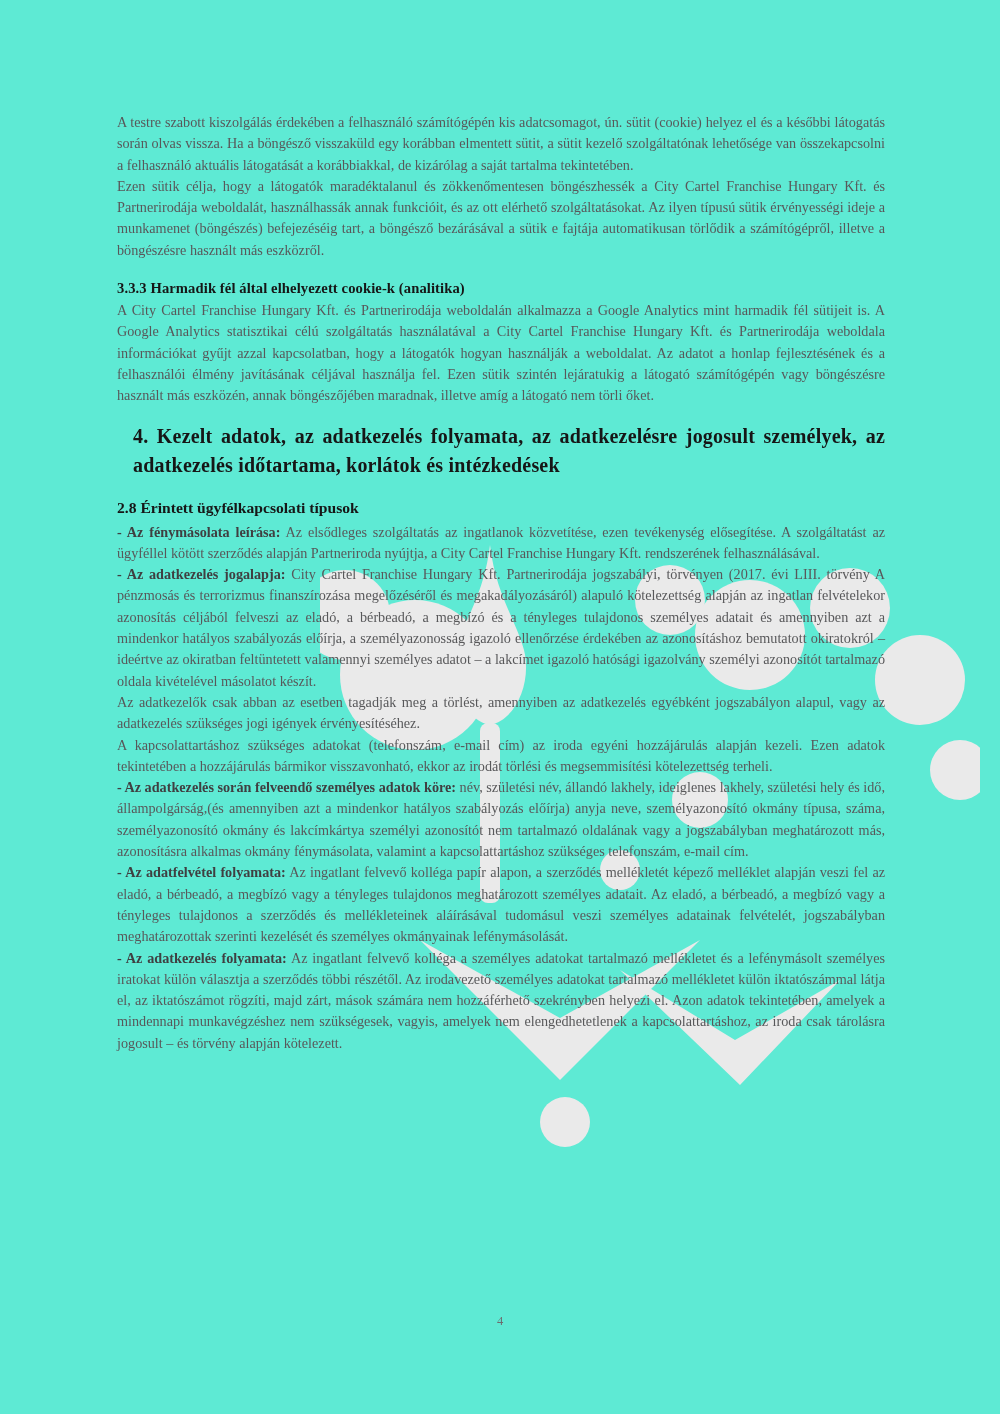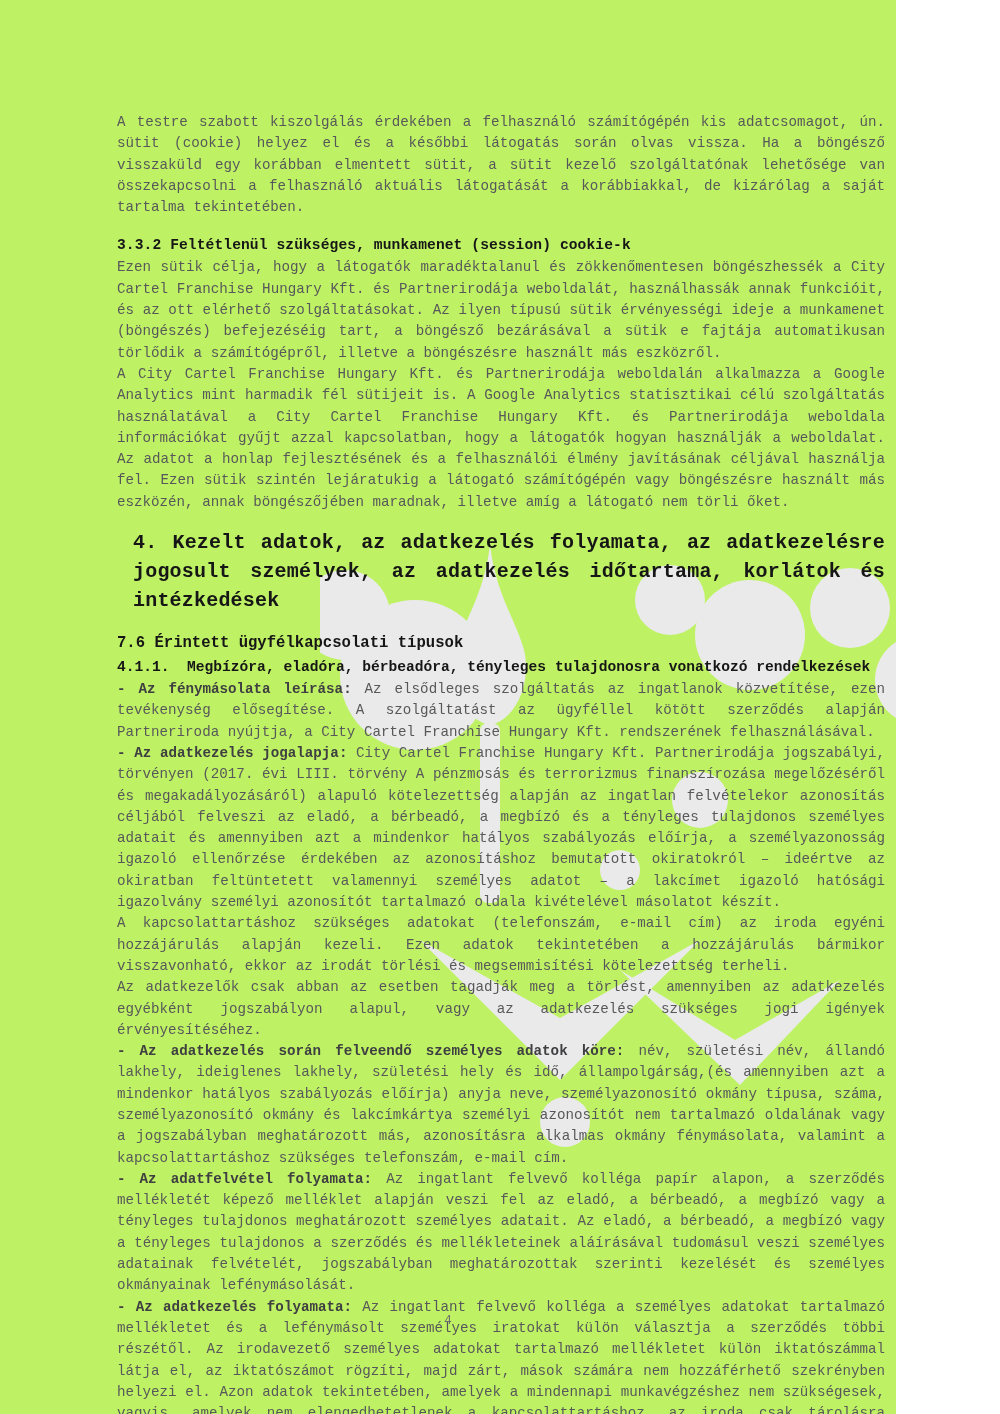--- a/index.html
+++ b/index.html
@@ -1,22 +1,22 @@
 <!DOCTYPE html>
 <html lang="hu"><head>
 <meta charset="utf-8">
 <style>
   html, body { margin: 0; padding: 0; background: #ffffff; }
   .page {
     position: relative;
-    width: 896px;
+    width: 1000px;
     height: 1414px;
-    background: #bef264;
+    background: #5eead4;
     overflow: hidden;
-    font-family: Liberation Mono, monospace;
+    font-family: Liberation Serif, serif;
   }
   .watermark {
     position: absolute;
     left: 320px;
     top: 540px;
     width: 660px;
     height: 620px;
     z-index: 0;
     pointer-events: none;
   }
@@ -103,37 +103,36 @@
       <path d="M100 400 L240 540 L380 400 L240 478 Z"></path>
       <path d="M300 430 L420 545 L520 440 L415 500 Z"></path>
       <circle cx="245" cy="582" r="25"></circle>
     </g>
   </svg>
 
   <div class="content">
 
     <p class="body">A testre szabott kiszolgálás érdekében a felhasználó számítógépén kis adatcsomagot, ún. sütit (cookie) helyez el és a későbbi látogatás során olvas vissza. Ha a böngésző visszaküld egy korábban elmentett sütit, a sütit kezelő szolgáltatónak lehetősége van összekapcsolni a felhasználó aktuális látogatását a korábbiakkal, de kizárólag a saját tartalma tekintetében.</p>
 
-    <h3 class="sub">3.3.2 Feltétlenül szükséges, munkamenet (session) cookie-k</h3>
     <p class="body">Ezen sütik célja, hogy a látogatók maradéktalanul és zökkenőmentesen böngészhessék a City Cartel Franchise Hungary Kft. és Partnerirodája weboldalát, használhassák annak funkcióit, és az ott elérhető szolgáltatásokat. Az ilyen típusú sütik érvényességi ideje a munkamenet (böngészés) befejezéséig tart, a böngésző bezárásával a sütik e fajtája automatikusan törlődik a számítógépről, illetve a böngészésre használt más eszközről.</p>
 
+    <h3 class="sub">3.3.3 Harmadik fél által elhelyezett cookie-k (analitika)</h3>
     <p class="body">A City Cartel Franchise Hungary Kft. és Partnerirodája weboldalán alkalmazza a Google Analytics mint harmadik fél sütijeit is. A Google Analytics statisztikai célú szolgáltatás használatával a City Cartel Franchise Hungary Kft. és Partnerirodája weboldala információkat gyűjt azzal kapcsolatban, hogy a látogatók hogyan használják a weboldalat. Az adatot a honlap fejlesztésének és a felhasználói élmény javításának céljával használja fel. Ezen sütik szintén lejáratukig a látogató számítógépén vagy böngészésre használt más eszközén, annak böngészőjében maradnak, illetve amíg a látogató nem törli őket.</p>
 
     <h2 class="big">4. Kezelt adatok, az adatkezelés folyamata, az adatkezelésre jogosult személyek, az adatkezelés időtartama, korlátok és intézkedések</h2>
 
-    <h3 class="h41">7.6 Érintett ügyfélkapcsolati típusok</h3>
-    <h4 class="h411">4.1.1.  Megbízóra, eladóra, bérbeadóra, tényleges tulajdonosra vonatkozó rendelkezések</h4>
+    <h3 class="h41">2.8 Érintett ügyfélkapcsolati típusok</h3>
 
     <p class="body"><strong class="lead">- Az fénymásolata leírása:</strong><span> Az elsődleges szolgáltatás az ingatlanok közvetítése, ezen tevékenység elősegítése. A szolgáltatást az ügyféllel kötött szerződés alapján Partneriroda nyújtja, a City Cartel Franchise Hungary Kft. rendszerének felhasználásával.</span></p>
 
     <p class="body"><strong class="lead">- Az adatkezelés jogalapja:</strong><span> City Cartel Franchise Hungary Kft. Partnerirodája jogszabályi, törvényen (2017. évi LIII. törvény A pénzmosás és terrorizmus finanszírozása megelőzéséről és megakadályozásáról) alapuló kötelezettség alapján az ingatlan felvételekor azonosítás céljából felveszi az eladó, a bérbeadó, a megbízó és a tényleges tulajdonos személyes adatait és amennyiben azt a mindenkor hatályos szabályozás előírja, a személyazonosság igazoló ellenőrzése érdekében az azonosításhoz bemutatott okiratokról – ideértve az okiratban feltüntetett valamennyi személyes adatot – a lakcímet igazoló hatósági igazolvány személyi azonosítót tartalmazó oldala kivételével másolatot készít.</span></p>
 
+    <p class="body">Az adatkezelők csak abban az esetben tagadják meg a törlést, amennyiben az adatkezelés egyébként jogszabályon alapul, vagy az adatkezelés szükséges jogi igények érvényesítéséhez.</p>
+
     <p class="body">A kapcsolattartáshoz szükséges adatokat (telefonszám, e-mail cím) az iroda egyéni hozzájárulás alapján kezeli. Ezen adatok tekintetében a hozzájárulás bármikor visszavonható, ekkor az irodát törlési és megsemmisítési kötelezettség terheli.</p>
-
-    <p class="body">Az adatkezelők csak abban az esetben tagadják meg a törlést, amennyiben az adatkezelés egyébként jogszabályon alapul, vagy az adatkezelés szükséges jogi igények érvényesítéséhez.</p>
 
 
     <p class="body"><strong class="lead">- Az adatkezelés során felveendő személyes adatok köre:</strong><span> név, születési név, állandó lakhely, ideiglenes lakhely, születési hely és idő, állampolgárság,(és amennyiben azt a mindenkor hatályos szabályozás előírja) anyja neve, személyazonosító okmány típusa, száma, személyazonosító okmány és lakcímkártya személyi azonosítót nem tartalmazó oldalának vagy a jogszabályban meghatározott más, azonosításra alkalmas okmány fénymásolata, valamint a kapcsolattartáshoz szükséges telefonszám, e-mail cím.</span></p>
 
     <p class="body"><strong class="lead">- Az adatfelvétel folyamata:</strong><span> Az ingatlant felvevő kolléga papír alapon, a szerződés mellékletét képező melléklet alapján veszi fel az eladó, a bérbeadó, a megbízó vagy a tényleges tulajdonos meghatározott személyes adatait. Az eladó, a bérbeadó, a megbízó vagy a tényleges tulajdonos a szerződés és mellékleteinek aláírásával tudomásul veszi személyes adatainak felvételét, jogszabályban meghatározottak szerinti kezelését és személyes okmányainak lefénymásolását.</span></p>
 
     <p class="body"><strong class="lead">- Az adatkezelés folyamata:</strong><span> Az ingatlant felvevő kolléga a személyes adatokat tartalmazó mellékletet és a lefénymásolt személyes iratokat külön választja a szerződés többi részétől. Az irodavezető személyes adatokat tartalmazó mellékletet külön iktatószámmal látja el, az iktatószámot rögzíti, majd zárt, mások számára nem hozzáférhető szekrényben helyezi el.  Azon adatok tekintetében, amelyek a mindennapi munkavégzéshez nem szükségesek, vagyis, amelyek nem elengedhetetlenek a kapcsolattartáshoz, az iroda csak tárolásra jogosult – és törvény alapján kötelezett.</span></p>
 
   </div>
 

